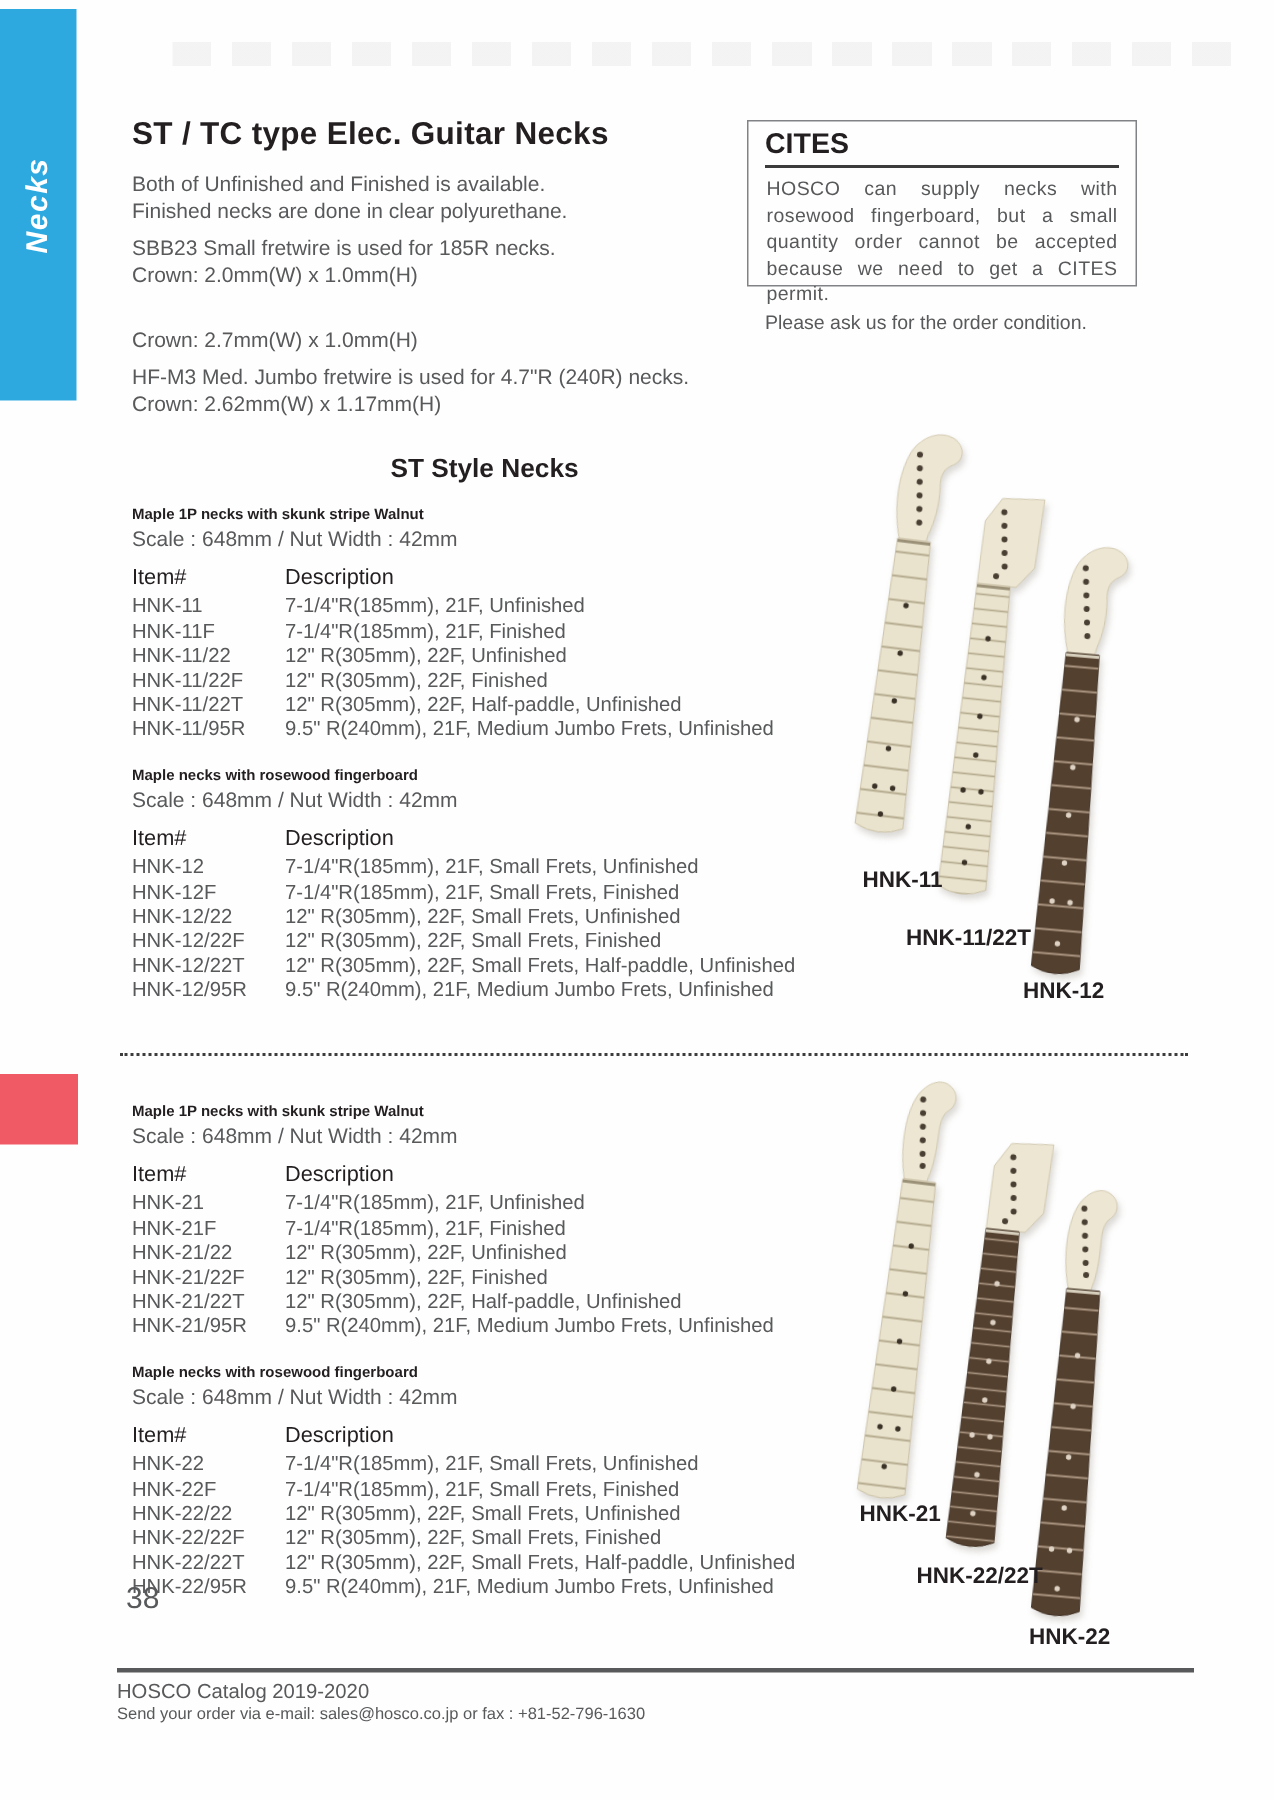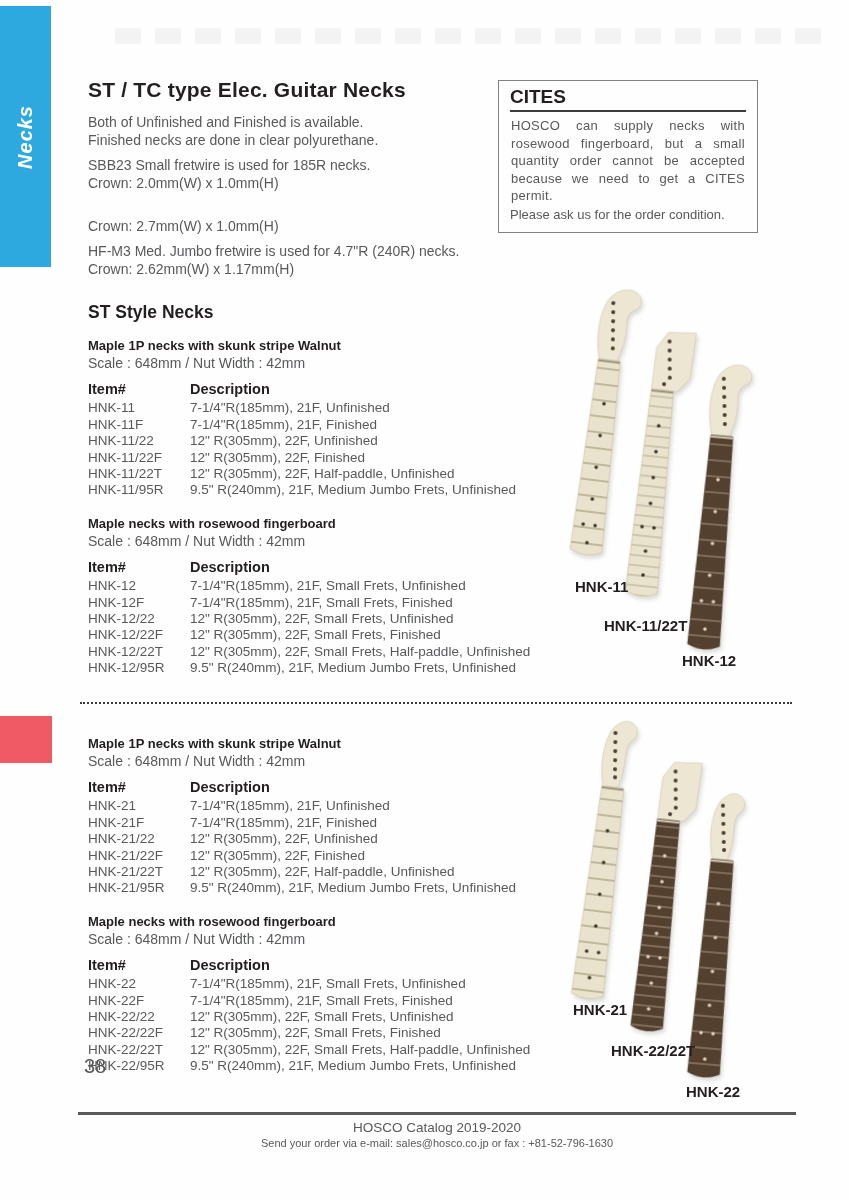--- a/index.html
+++ b/index.html
@@ -23,59 +23,59 @@
   }
   .tab-red { position:absolute; left:0; top:716px; width:52px; height:47px; background:#EF5A65; }
 
   
   .intro { position:absolute; left:88px; top:78px; width:402px; }
   .intro h1 { margin:0 0 11px 0; font-size:21px; font-weight:700; color:#231F20; letter-spacing:0.2px; }
   .intro p { margin:0 0 7px 0; font-size:14px; line-height:18px; }
 
   
   .cites {
-    position:absolute; left:498px; top:80px; width:260px; height:153px;
+    position:absolute; left:498px; top:80px; width:260px; height:111px;
     border:1px solid #808285; box-sizing:border-box; padding:5px 11px 6px 11px;
   }
   .cites h2 {
     margin:0 0 5px 0; font-size:19px; font-weight:700; color:#231F20;
     border-bottom:2px solid #3b3b3c; padding-bottom:2px;
   }
   .cites .body { font-size:13px; line-height:17.5px; text-align:justify; letter-spacing:0.3px; margin:1px; }
   .cites .note { font-size:13px; line-height:17.5px; margin:0; }
 
   
   .section { position:absolute; left:88px; width:470px; }
   #st-section { top:302px; }
   #tc-section { top:736px; }
-  .section h2 { margin:0 0 15px 0; font-size:17.5px; font-weight:700; color:#231F20; }
-  .group h3 { margin:0 0 2px 0; font-size:13px; font-weight:700; color:#231F20; }
+  .section h2 { margin:0 0 15px 0; font-size:17.5px; font-weight:700; color:#231F20;text-align:center; }
+  .group h3 { margin:0 0 2px 0; font-size:10px; font-weight:700; color:#231F20; }
   .group .scale { margin:0 0 10px 0; font-size:14px; }
   .tbl { font-size:13.5px; line-height:16.4px; }
-  .tbl .hdr { font-weight:700; color:#231F20; font-size:14.5px; margin-bottom:3px; }
+  .tbl .hdr { font-weight:400; color:#231F20; font-size:14.5px; margin-bottom:3px; }
   .row { display:flex; }
   .ci { width:102px; flex:none; }
   .cd { flex:1; }
   .group + .group { margin-top:17px; }
 
   
   .dotted { position:absolute; left:80px; top:702px; width:712px; height:0; border-top:2px dotted #3c3c3c; }
 
   
   .figure { position:absolute; width:300px; height:400px; }
   #st-figure { left:552px; top:283px; }
   #tc-figure { left:552px; top:712px; }
   .figure svg { position:absolute; left:0; top:0; }
   .neck { filter:drop-shadow(2px 3px 2px rgba(60,50,30,0.18)); }
   .neck-label { position:absolute; font-size:15px; font-weight:700; color:#231F20; white-space:nowrap; }
 
   
   .footer-rule { position:absolute; left:78px; top:1112px; width:718px; height:3px; background:#58595B; }
   .page-num { position:absolute; left:84px; top:1055px; font-size:20px; color:#58595B; }
-  .footer-center { position:absolute; left:78px; top:1120px; width:718px; text-align:center; color:#58595B; }
+  .footer-center { position:absolute; left:78px; top:1120px; width:718px; text-align:left; color:#58595B; }
   .footer-title { font-size:13.5px; }
   .footer-contact { font-size:11px; margin-top:2px; }
 </style>
 </head>
 <body>
 
 <div class="page">
 
   <div class="bleed"></div>
 

